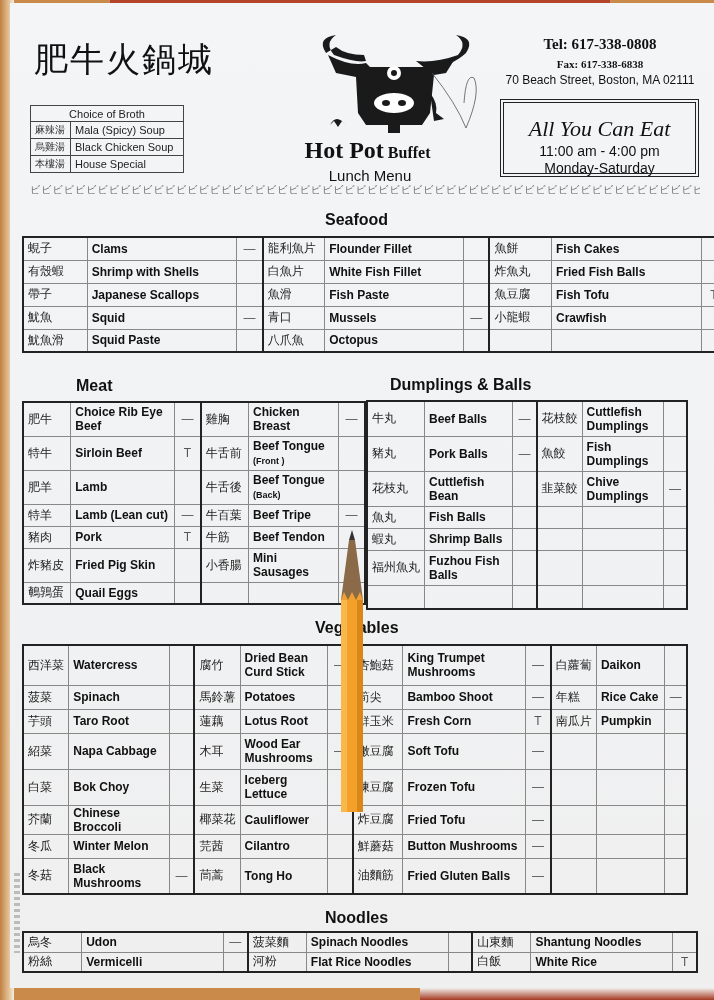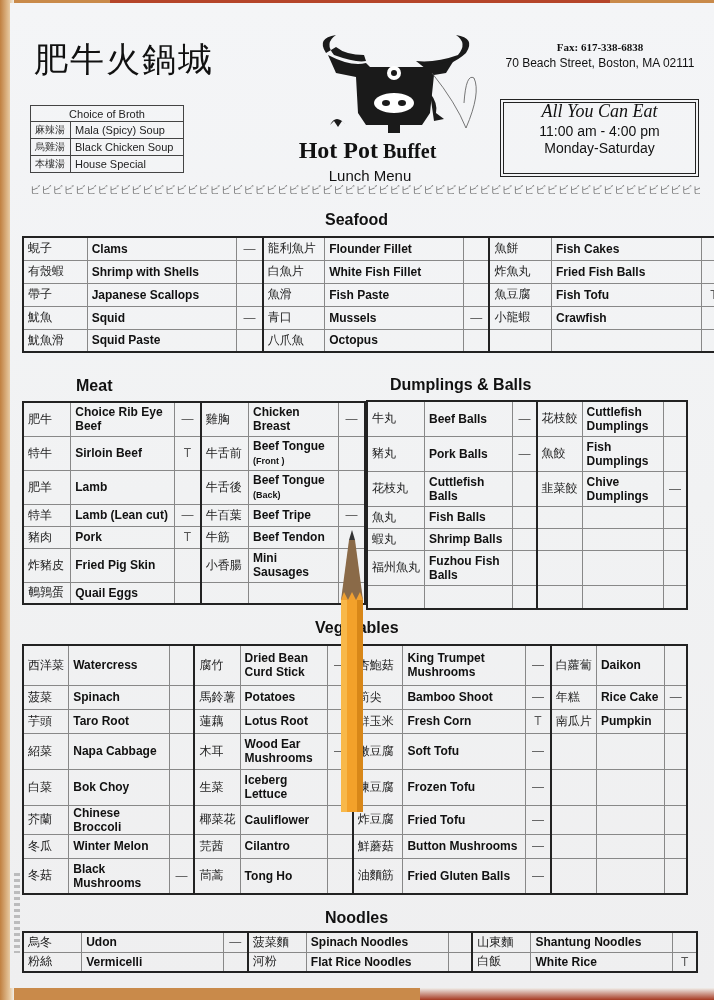--- a/index.html
+++ b/index.html
@@ -39,35 +39,35 @@
   .broth-table td { border: 1px solid #444; padding: 1px 4px; height: 16px; }
   .broth-table .bh { text-align: center; }
   .broth-table .cn { font-family: "DejaVu Serif", serif; font-size: 10px; width: 40px; color: #333; }
 
   .logo { position: absolute; left: 296px; top: 30px; width: 180px; height: 110px; }
   .brand {
     position: absolute; left: 265px; top: 134px; width: 185px; text-align: center;
     font-family: "Liberation Serif", serif; font-weight: bold; color: #111;
   }
   .brand .big { font-size: 24px; }
-  .brand .small { font-size: 20px; }
+  .brand .small { font-size: 16px; }
   .subtitle {
     position: absolute; left: 300px; top: 164px; width: 120px; text-align: center;
     font-size: 15px; color: #111;
   }
   .contact { position: absolute; left: 490px; top: 33px; width: 200px; text-align: center; color: #111; }
   .contact .tel { font-family: "Liberation Serif", serif; font-weight: bold; font-size: 15px; }
   .contact .fax { font-family: "Liberation Serif", serif; font-weight: bold; font-size: 11px; margin-top: 5px; }
   .contact .addr { font-size: 12px; margin-top: 3px; }
   .ayce {
     position: absolute; left: 490px; top: 96px; width: 199px; height: 78px;
     border: 1.5px solid #222; outline: 1px solid #222; outline-offset: -4px;
     text-align: center; color: #111;
   }
-  .ayce .t { font-family: "Liberation Serif", serif; font-style: italic; font-size: 18px; margin-top: 1px; }
+  .ayce .t { font-family: "Liberation Serif", serif; font-style: italic; font-size: 22px; margin-top: 16px; }
   .ayce .h { font-size: 14px; margin-top: 1px; }
   .ornament {
     position: absolute; left: 20px; top: 182px; width: 670px; height: 10px;
     font-size: 10px; line-height: 10px; color: #666; overflow: hidden; white-space: nowrap; letter-spacing: 1px;
   }
 
   .section-title { position: absolute; font-weight: bold; font-size: 16px; color: #111; }
 
   
   table.grid { position: absolute; border-collapse: collapse; border: 2px solid #222; color: #111; }
@@ -125,20 +125,21 @@
     <rect x="82" y="92" width="12" height="8" fill="#1a1a1a"></rect>
     <path d="M40 92 Q30 80 24 92 L28 88 L32 94 L36 88 Z" fill="#1a1a1a"></path>
     <path d="M124 60 Q132 70 130 80 L138 86 L128 88 Z" fill="#1a1a1a"></path>
     <path d="M126 40 Q150 70 160 95 Q175 60 168 45 Q160 40 158 70" fill="none" stroke="#555" stroke-width="0.8"></path>
   </svg>
 
   <div class="brand"><span class="big">Hot Pot</span><span class="small"> Buffet</span></div>
   <div class="subtitle">Lunch Menu</div>
 
   <div class="contact">
+    <div class="tel">Tel: 617-338-0808</div>
     <div class="fax">Fax: 617-338-6838</div>
     <div class="addr">70 Beach Street, Boston, MA 02111</div>
   </div>
 
   <div class="ayce">
     <div class="t">All You Can Eat</div>
     <div class="h">11:00 am - 4:00 pm</div>
     <div class="h">Monday-Saturday</div>
   </div>
 
@@ -308,21 +309,21 @@
         <tr style="height: 35px;">
           <td class="cn">豬丸</td>
           <td><span>Pork Balls</span></td>
           <td class="mk">—</td>
           <td class="cn">魚餃</td>
           <td><span>Fish Dumplings</span></td>
           <td class="mk last"></td>
         </tr>
         <tr style="height: 35px;">
           <td class="cn">花枝丸</td>
-          <td><span>Cuttlefish Balls</span></td>
+          <td><span>Cuttlefish Bean</span></td>
           <td class="mk"></td>
           <td class="cn">韭菜餃</td>
           <td><span>Chive Dumplings</span></td>
           <td class="mk last">—</td>
         </tr>
         <tr style="height: 22px;">
           <td class="cn">魚丸</td>
           <td><span>Fish Balls</span></td>
           <td class="mk"></td>
           <td class="cn"></td>

